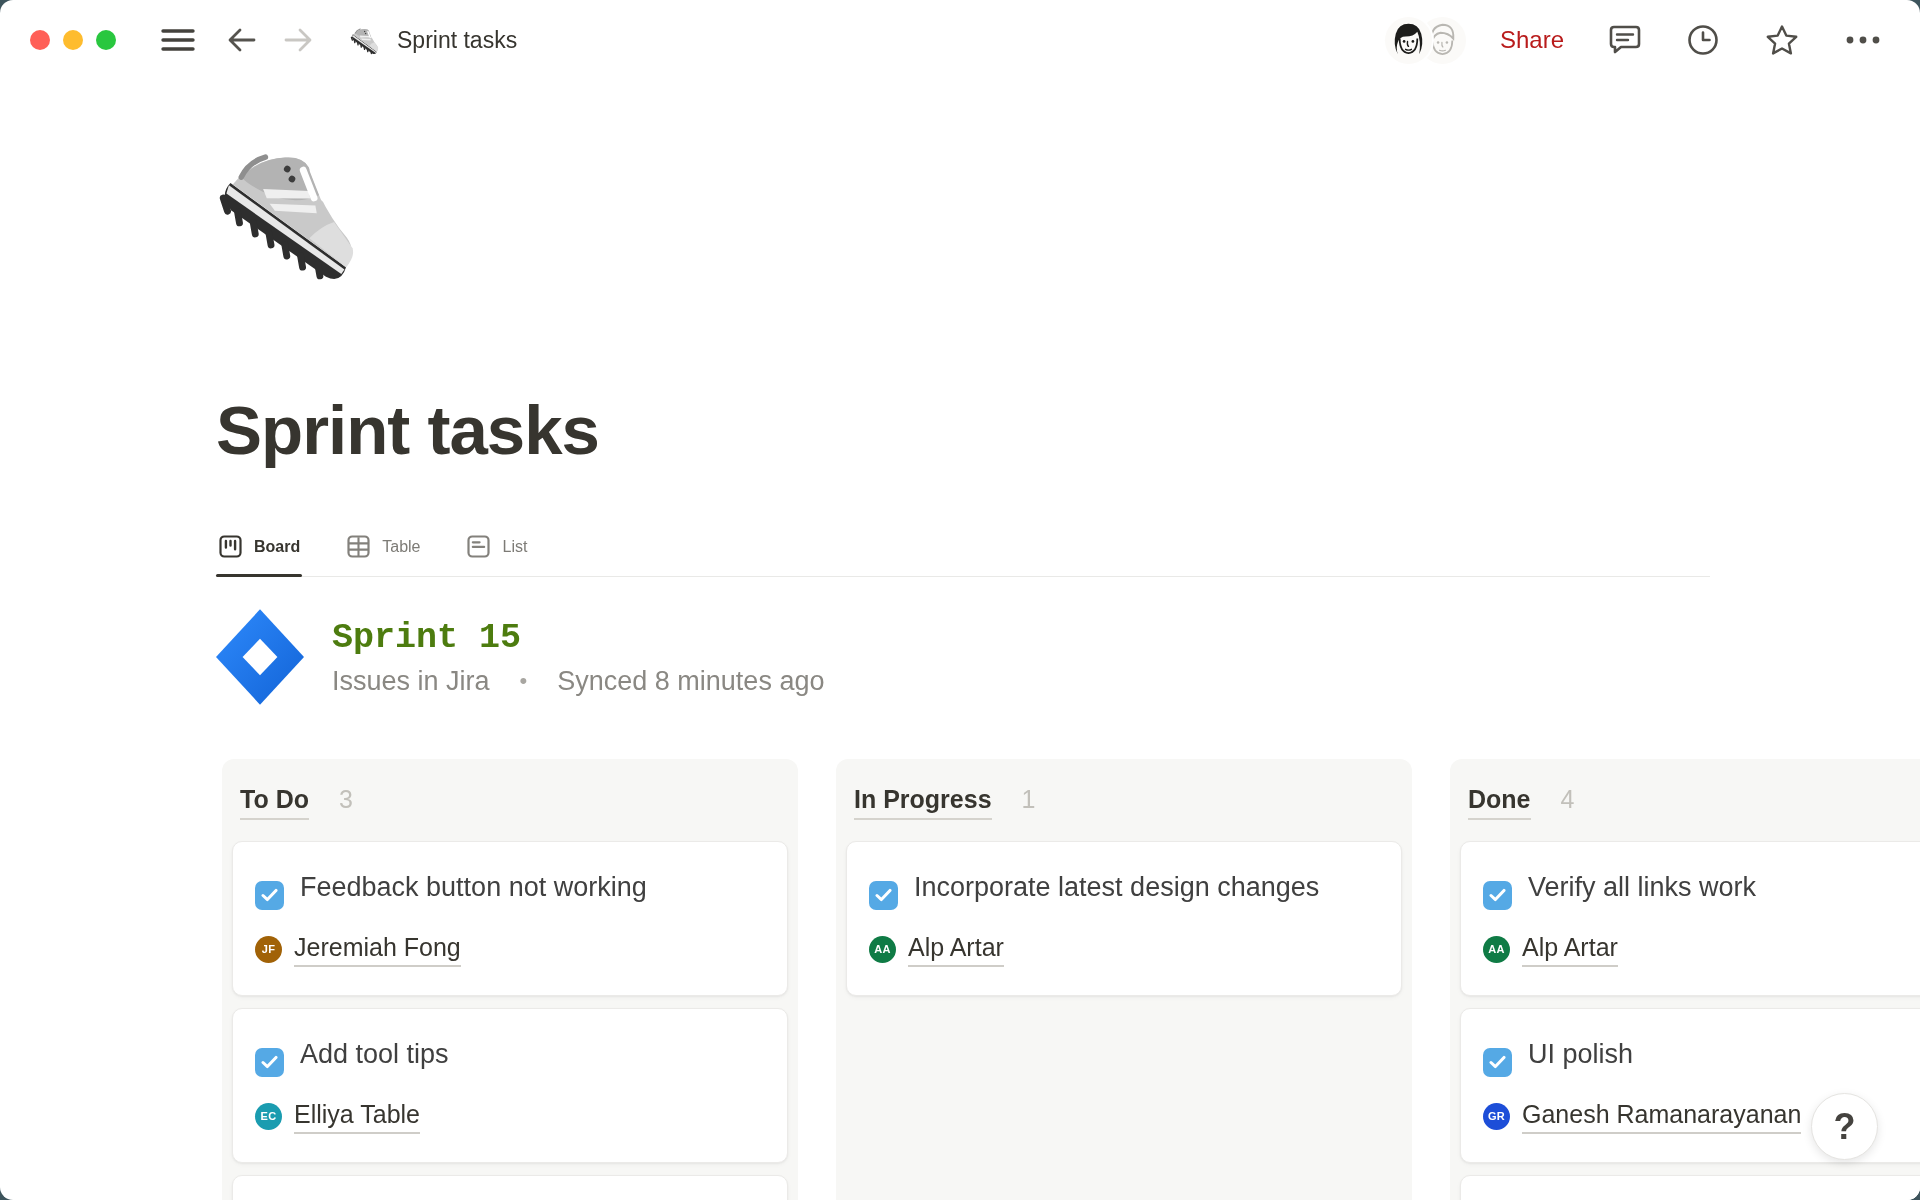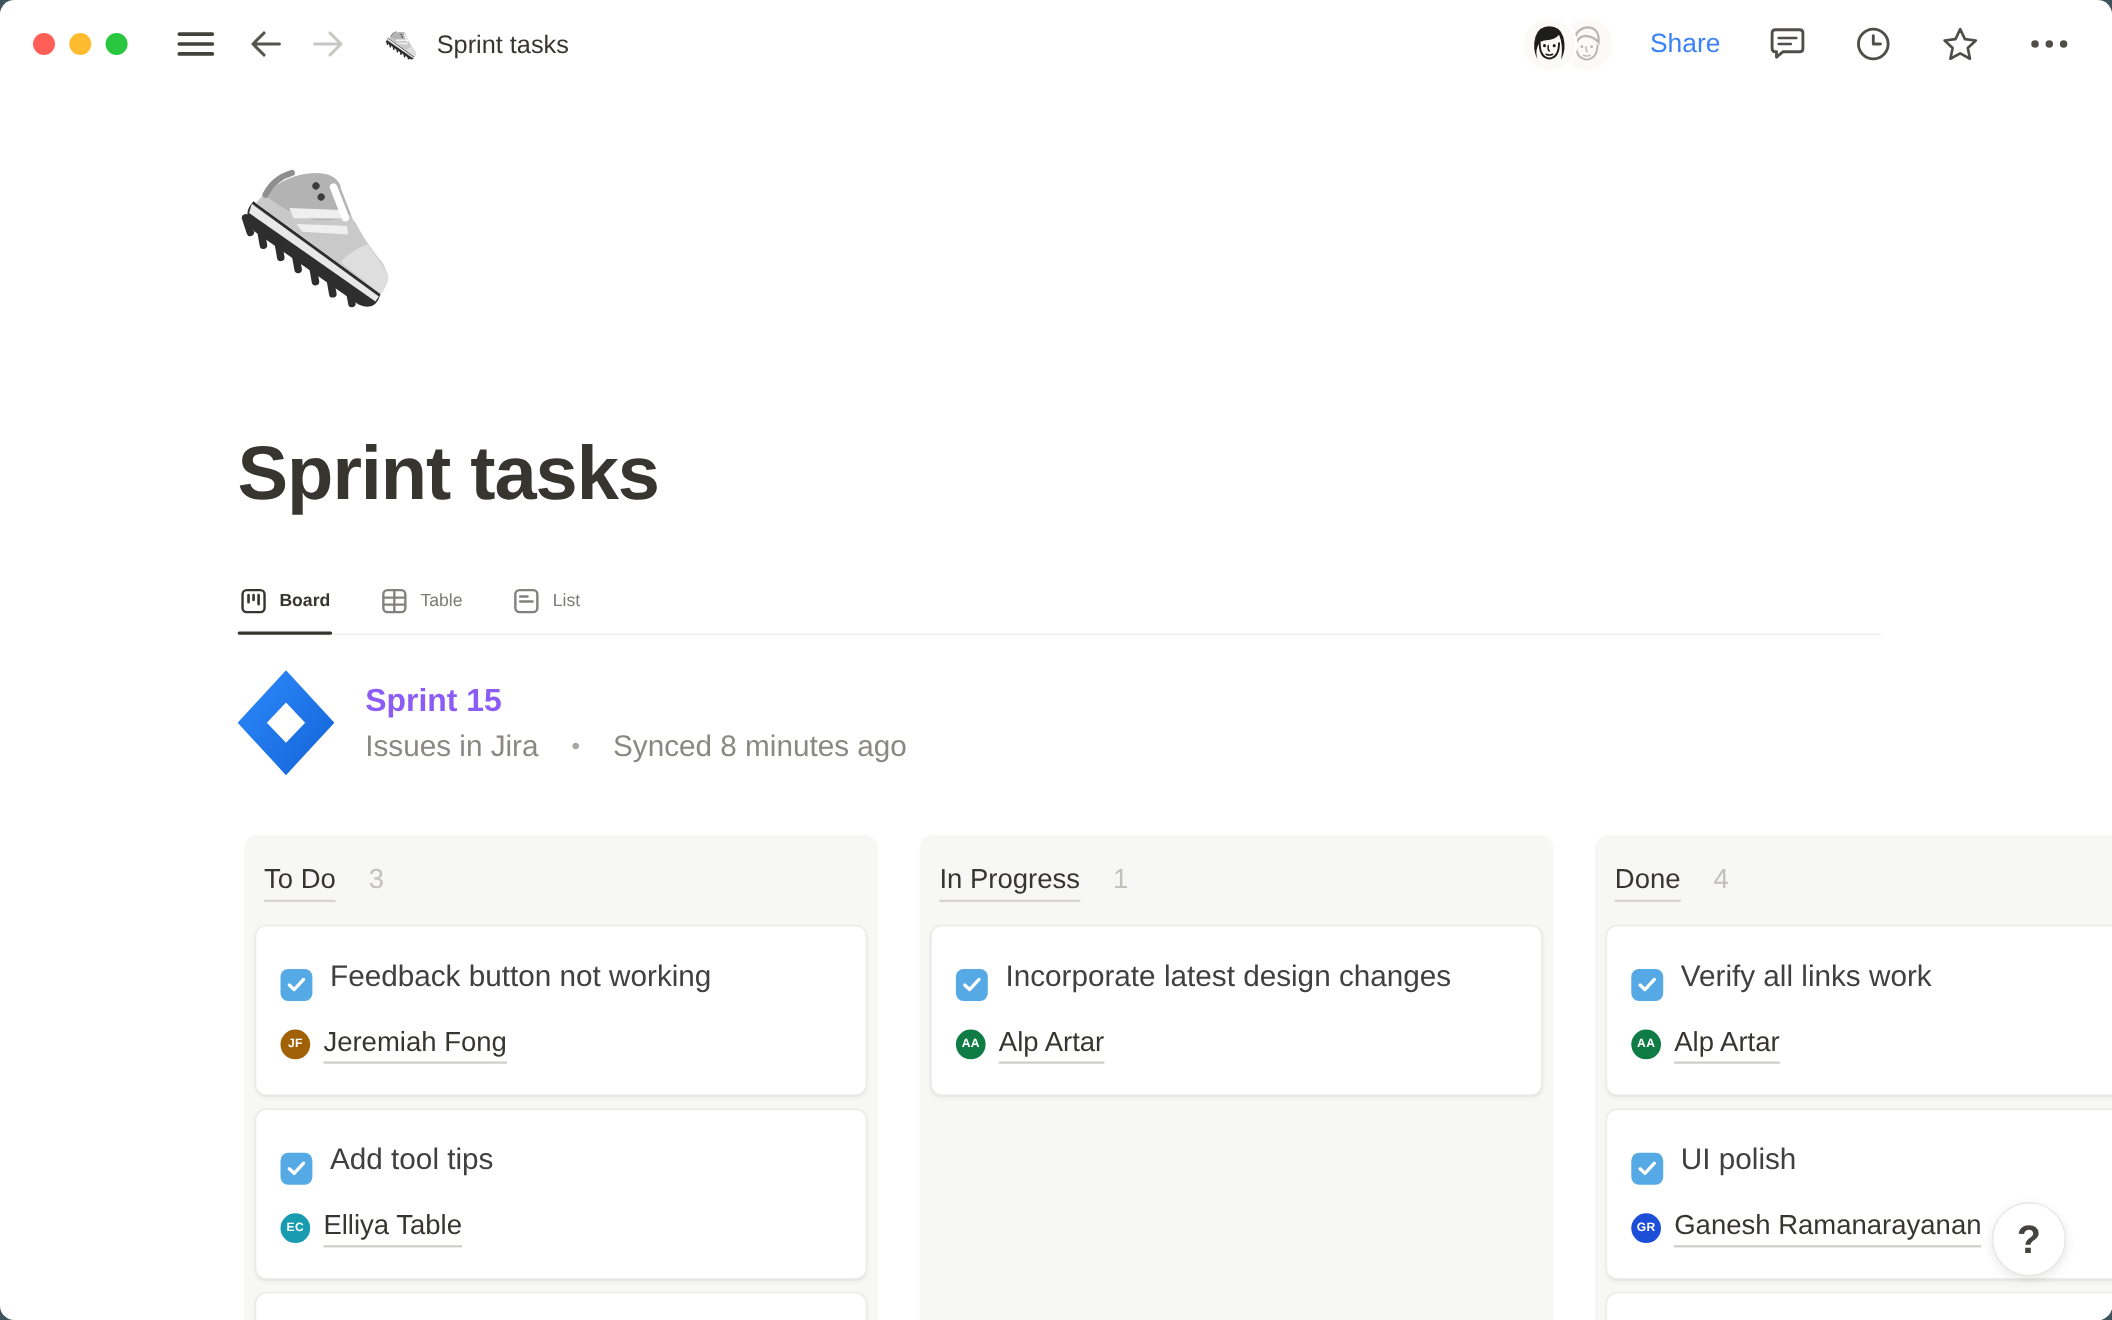--- a/index.html
+++ b/index.html
@@ -23,46 +23,46 @@
   .hamburger { margin-left:44px; }
   .nav-back { margin-left:30px; }
   .nav-fwd { margin-left:24px; }
   .doc-icon { margin-left:36px; width:34px; height:34px; }
   .doc-title { margin-left:13px; font-size:23px; font-weight:500; color:#37352f; }
   .topbar-spacer { flex:1; }
   .presence { display:flex; margin-right:34px; }
   .presence .face { width:47px; height:47px; border-radius:50%; background:#fbfaf8; box-shadow:0 0 0 2px #ffffff; }
   .presence .face + .face { margin-left:-13px; }
   .presence .face.front { position:relative; z-index:2; }
-  .share-btn { font-size:24px; font-weight:500; color:#3b82f6; background:none; border:none; cursor:pointer; padding:0; margin-right:44px; }
+  .share-btn { font-size:24px; font-weight:500; color:#b91c1c; background:none; border:none; cursor:pointer; padding:0; margin-right:44px; }
   .tb-icon { margin-right:44px; }
   .tb-icon:last-child { margin-right:38px; }
 
   
   .content { padding-left:216px; }
   .page-icon { margin-top:48px; width:165px; height:165px; display:block; cursor:pointer; }
   h1.page-title { margin:98px 0 0 0; font-size:69px; font-weight:700; letter-spacing:-1px; color:#37352f; line-height:1.15; }
 
   .tabs { display:flex; gap:42px; margin-top:48px; width:1494px; border-bottom:1px solid #e9e9e7; }
   .tab { display:flex; align-items:center; gap:11px; padding:16px 2px 17px; position:relative; font-size:16px; color:#7d7b76; font-weight:500; cursor:pointer; }
   .tab svg { display:block; }
   .tab.active { color:#37352f; font-weight:600; }
   .tab.active::after { content:""; position:absolute; left:0; right:0; bottom:-1px; height:3px; background:#37352f; border-radius:2px; }
 
   .linked-header { margin-top:32px; display:flex; align-items:center; gap:28px; }
   .jira-logo { width:88px; height:96px; }
-  .ldb-title { font-size:29px; font-weight:700; color:#8b5cf6; line-height:1.15; }
+  .ldb-title { font-size:35px; font-weight:700; color:#4d7c0f; line-height:1.15;font-family:Liberation Mono, monospace; }
   .ldb-sub { margin-top:8px; display:flex; align-items:center; gap:30px; font-size:27px; color:#8a8883; }
   .ldb-sub .bullet { font-size:22px; color:#a8a6a1; }
 
   
   .board { display:flex; gap:38px; margin-left:6px; margin-top:54px; width:2100px; height:520px; }
   .column { width:576px; flex:none; background:#f7f7f5; border-radius:12px; padding:0 10px; box-sizing:border-box; }
   .col-header { display:flex; align-items:baseline; gap:30px; padding:26px 8px 21px; }
-  .col-name { font-size:25px; font-weight:400; color:#37352f; border-bottom:2px solid #d5d3cd; padding-bottom:4px; cursor:pointer; }
+  .col-name { font-size:25px; font-weight:700; color:#37352f; border-bottom:2px solid #d5d3cd; padding-bottom:4px; cursor:pointer; }
   .col-count { font-size:25px; font-weight:500; color:#c2c0ba; }
 
   .card { background:#ffffff; border:1px solid #ebeae8; border-radius:10px;
           box-shadow:0 1px 2px rgba(15,15,15,.05), 0 2px 5px rgba(15,15,15,.03);
           margin-bottom:12px; padding:26px 22px 28px; cursor:pointer; }
   .card-title { font-size:27px; font-weight:500; color:#404040; line-height:38px; }
   .checkbox { display:inline-flex; align-items:center; justify-content:center;
               width:29px; height:29px; border-radius:7px; background:#55a9e5;
               margin-right:16px; vertical-align:-6px; cursor:pointer; }
   .assignee { margin-top:22px; display:flex; align-items:center; gap:12px; }

